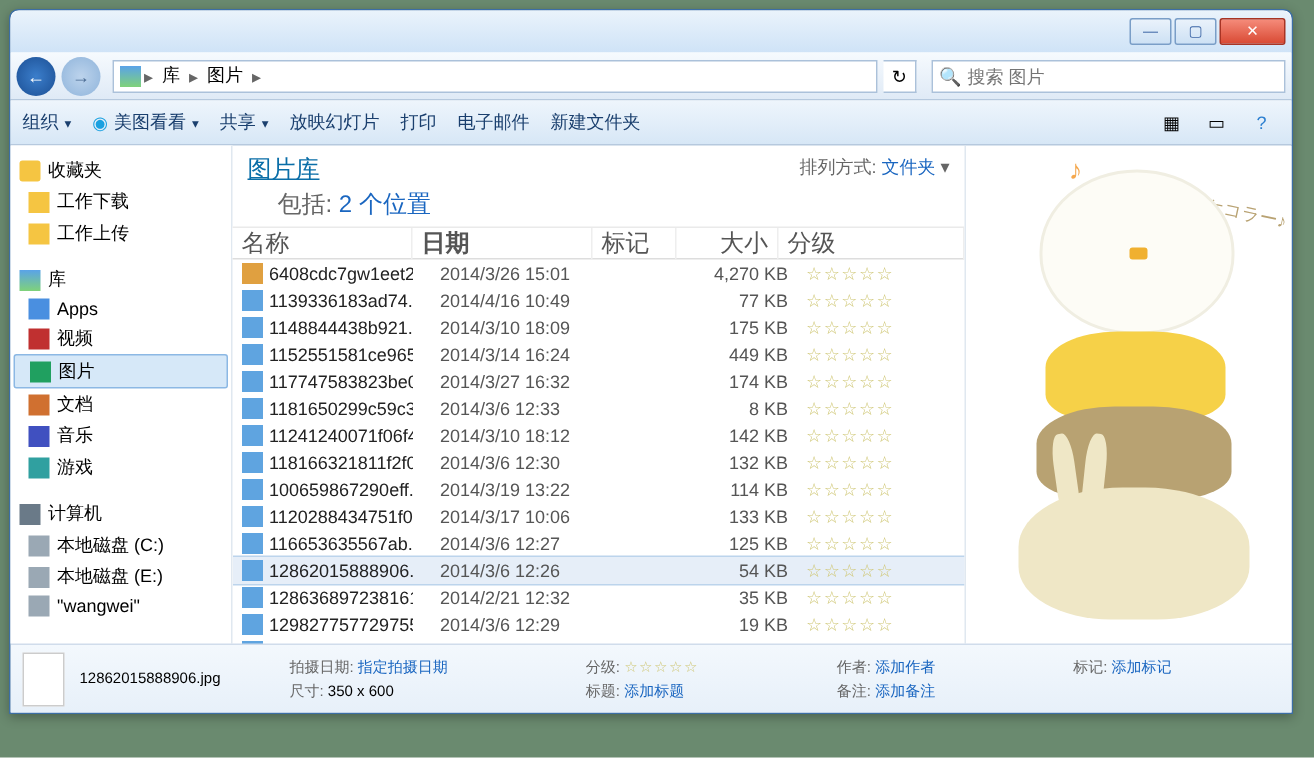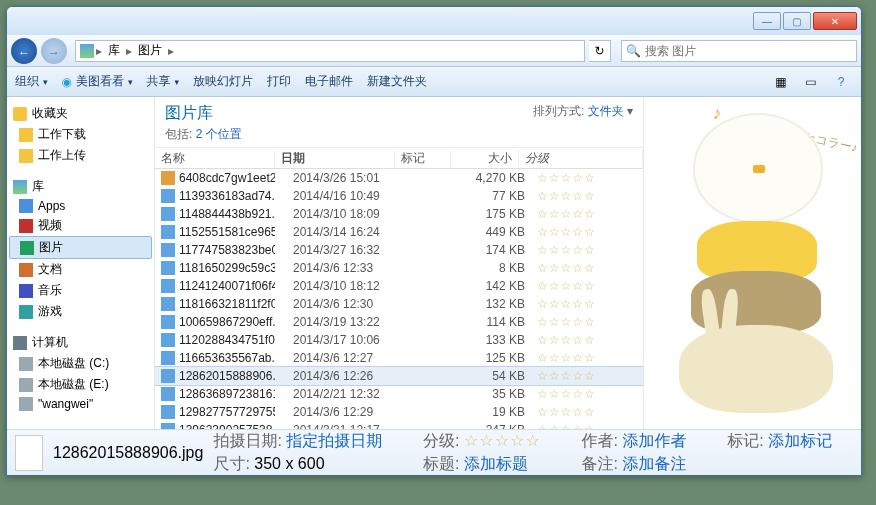--- a/index.html
+++ b/index.html
@@ -45,33 +45,33 @@
   .sqicon.pic { background:#20a060;}
   .sqicon.doc { background:#d07030;}
   .sqicon.mus { background:#4050c0;}
   .sqicon.game{ background:#30a0a0;}
   .sqicon.pc  { background:#6a7a88;}
   .sqicon.drv { background:#9aa8b4;}
 
   .main { flex:1; display:flex; min-height:0;}
   .listwrap { flex:1; display:flex; flex-direction:column; min-width:0;}
   .libheader { padding:6px 10px 4px; }
-  .libtitle { color:#0a6ea8; font-size:16px;}
-  .libsub { color:#666; font-size:12px; margin-top:2px;}
+  .libtitle { color:#0a6ea8; font-size:16px;text-decoration:underline;}
+  .libsub { color:#666; font-size:16px; margin-top:2px;margin-left:20px;}
   .libsub .link { color:#1a66c0; cursor:pointer;}
   .libarrange { float:right; color:#666; font-size:12px;}
   .libarrange .link { color:#1a66c0; cursor:pointer;}
 
-  .colhead { display:flex; border-top:1px solid #eaeaea; border-bottom:1px solid #ddd; background:#fff; font-size:12px; color:#555; height:22px; align-items:center;}
+  .colhead { display:flex; border-top:1px solid #eaeaea; border-bottom:1px solid #ddd; background:#fff; font-size:16px; color:#555; height:22px; align-items:center;}
   .col { padding:0 6px; border-right:1px solid #eee;}
   .col.name { flex:0 0 120px;}
   .col.date { flex:0 0 120px;font-weight:bold;}
   .col.tag  { flex:0 0 56px;}
   .col.size { flex:0 0 68px; text-align:right;}
-  .col.rate { flex:1;font-style:italic;}
+  .col.rate { flex:1;}
 
   .filelist { flex:1; overflow:auto;}
   .row { display:flex; align-items:center; height:18px; font-size:12px; color:#222; padding:0; cursor:default;}
   .row.sel { background:#e6eef8; outline:1px solid #bcd4ec;}
   .row .cell { padding:0 6px; overflow:hidden; text-overflow:ellipsis; white-space:nowrap;}
   .row .cell.name { flex:0 0 120px; display:flex; align-items:center; gap:4px;}
   .row .cell.date { flex:0 0 120px; color:#555;margin-left:12px;}
   .row .cell.tag  { flex:0 0 56px;}
   .row .cell.size { flex:0 0 68px; text-align:right; color:#555;}
   .row .cell.rate { flex:1; color:#d0c878; letter-spacing:1px;}
@@ -84,21 +84,21 @@
   .bird { width:130px; height:110px; background:#fdfcf6; left:40px; top:10px; border:2px solid #f0eee2;}
   .beak { position:absolute; width:12px; height:8px; background:#f0b030; left:100px; top:62px; border-radius:2px;}
   .cat  { width:120px; height:60px; background:#f6d148; left:44px; top:118px; border-radius:40% 40% 30% 30%;}
   .cat2 { width:130px; height:62px; background:#b8a272; left:38px; top:168px; border-radius:40% 40% 30% 30%;}
   .bun  { width:154px; height:88px; background:#efe7c6; left:26px; top:222px; border-radius:45% 45% 40% 40%;}
   .ear1 { position:absolute; width:14px; height:50px; background:#efe7c6; left:50px; top:186px; border-radius:40% 40% 20% 20%; transform:rotate(-8deg);}
   .ear2 { position:absolute; width:14px; height:50px; background:#efe7c6; left:70px; top:186px; border-radius:40% 40% 20% 20%; transform:rotate(6deg);}
   .note { position:absolute; left:60px; top:0; color:#f5a84e; font-size:18px;}
   .jp { position:absolute; right:-6px; top:30px; font-size:12px; color:#b8a272; transform:rotate(12deg);}
 
-  .details { height:46px; border-top:1px solid #d0dceb; background:linear-gradient(#f3f8fd,#e7f0f9); display:flex; align-items:center; padding:4px 8px; gap:10px; font-size:16px;}
+  .details { height:46px; border-top:1px solid #d0dceb; background:linear-gradient(#f3f8fd,#e7f0f9); display:flex; align-items:center; padding:4px 8px; gap:10px; font-size:10px;}
   .thumb { width:28px; height:36px; background:#fff; border:1px solid #ccc;}
   .dgrid { display:grid; grid-template-columns: auto auto auto auto; column-gap:20px; row-gap:2px; flex:1;}
   .dlab { color:#666;}
   .dval { color:#1a66c0; cursor:pointer;}
   .starsd { color:#d0c878; letter-spacing:1px;}
 </style>
 </head>
 <body>
 
 <div class="window">

